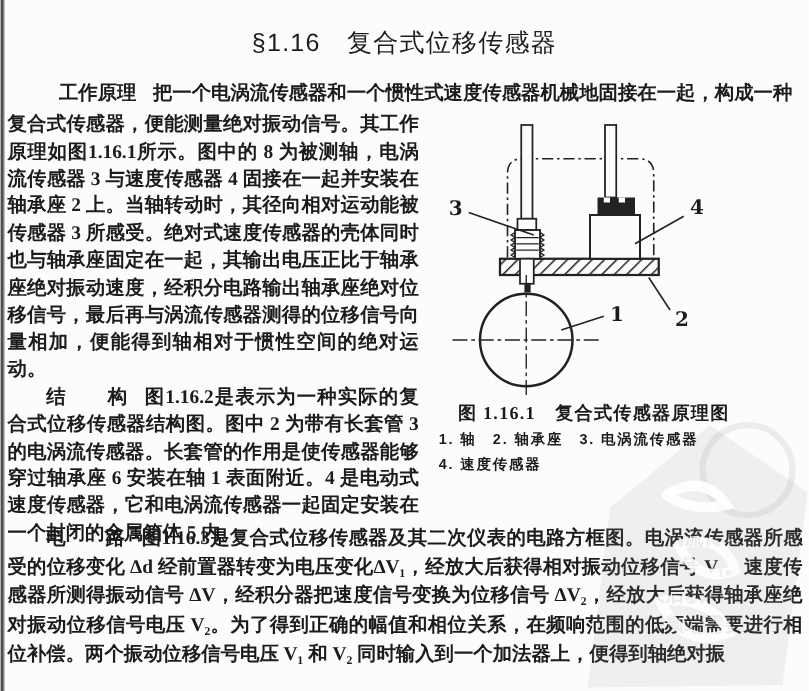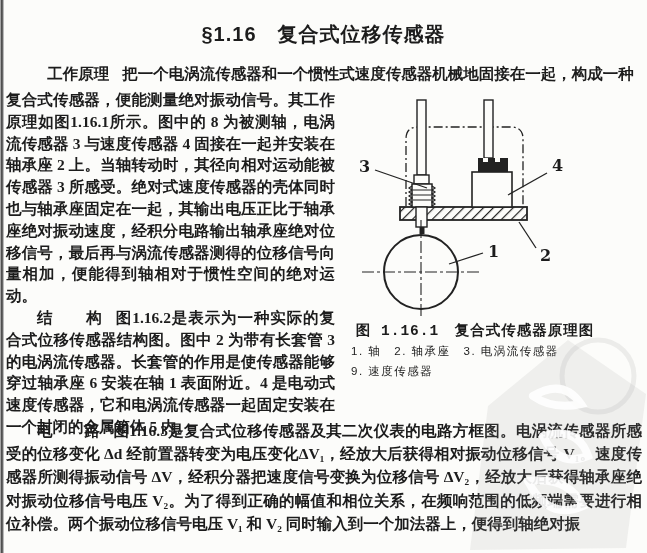--- a/index.html
+++ b/index.html
@@ -12,21 +12,21 @@
     color:#1c1c1c;
   }
   .left-edge{
     position:absolute;left:0;top:0;width:4px;height:553px;
     background:linear-gradient(to right,#e9e9e9 0%,#4a4a4a 30%,#5d5d5d 60%,#e4e4e4 100%);
   }
   .title{
     position:absolute;left:0;right:0;top:21px;margin:0;
     text-align:center;
     font-family:"Liberation Sans","DejaVu Sans",sans-serif;
-    font-size:20px;font-weight:700;letter-spacing:1px;
+    font-size:20px;font-weight:400;letter-spacing:1px;
   }
   .para-heading{
     font-family:"Liberation Sans","DejaVu Sans",sans-serif;
     font-weight:700;
     margin-right:0.85em;
   }
   .body-text{
     margin:0;
     font-size:15.5px;
     font-weight:600;
@@ -39,27 +39,27 @@
   }
   .left-col{
     position:absolute;left:6px;top:89px;width:329px;
     line-height:21.8px;
   }
   .indent{text-indent:2em;}
   .figure-svg{position:absolute;left:337px;top:96px;}
   .caption{
     position:absolute;left:330px;top:321px;width:290px;
     text-align:center;
-    font-family:Liberation Mono, monospace;
+    font-family:Liberation Serif, serif;
     font-size:14.5px;font-weight:700;letter-spacing:1px;
   }
   .legend{
     position:absolute;left:351px;
     font-family:"Liberation Sans","DejaVu Sans",sans-serif;
-    font-size:11.5px;font-weight:400;letter-spacing:1.5px;
+    font-size:11.5px;font-weight:700;letter-spacing:1.5px;
   }
   .legend.l1{top:344px;}
   .legend.l2{top:364px;}
   .p3{
     position:absolute;left:6px;top:419px;width:636px;
     font-size:15.5px;font-weight:600;line-height:23.2px;
     text-align:justify;text-indent:2em;
   }
   .watermark{position:absolute;left:448px;top:336px;pointer-events:none;}
   .diagram-line{stroke:#222;fill:none;}
@@ -131,21 +131,21 @@
     <line x1="199" y1="152" x2="182" y2="126" class="diagram-line" stroke-width="1.3"></line>
 
     <text x="22" y="76" class="diagram-label">3</text>
     <text x="215" y="75" class="diagram-label">4</text>
     <text x="151" y="161" class="diagram-label">1</text>
     <text x="203" y="165" class="diagram-label">2</text>
   </svg>
 
   <div class="caption">图 1.16.1　复合式传感器原理图</div>
   <div class="legend l1">1. 轴　2. 轴承座　3. 电涡流传感器</div>
-  <div class="legend l2">9. 速度传感器</div>
+  <div class="legend l2">4. 速度传感器</div>
 
   <div class="p3">
     <span class="para-heading">电　　路</span><span>图1.16.3是复合式位移传感器及其二次仪表的电路方框图。电涡流传感器所感受的位移变化 Δd 经前置器转变为电压变化ΔV₁，经放大后获得相对振动位移信号 V₁。速度传感器所测得振动信号 ΔV，经积分器把速度信号变换为位移信号 ΔV₂，经放大后获得轴承座绝对振动位移信号电压 V₂。为了得到正确的幅值和相位关系，在频响范围的低频端需要进行相位补偿。两个振动位移信号电压 V₁ 和 V₂ 同时输入到一个加法器上，便得到轴绝对振</span>
   </div>
 
   <svg class="watermark" width="200" height="217" viewBox="0 0 200 217">
     <polygon points="120,4 198,58 178,212 22,214 40,70" fill="#98999b" opacity="0.13"></polygon>
     <circle cx="150" cy="40" r="36" fill="none" stroke="#9a9a9a" stroke-width="5" opacity="0.16"></circle>
     <g stroke="#ffffff" stroke-width="8" fill="none" opacity="0.9" stroke-linecap="round">
       <path d="M85,60 q30,-18 48,8 q-28,6 -48,-8"></path>

